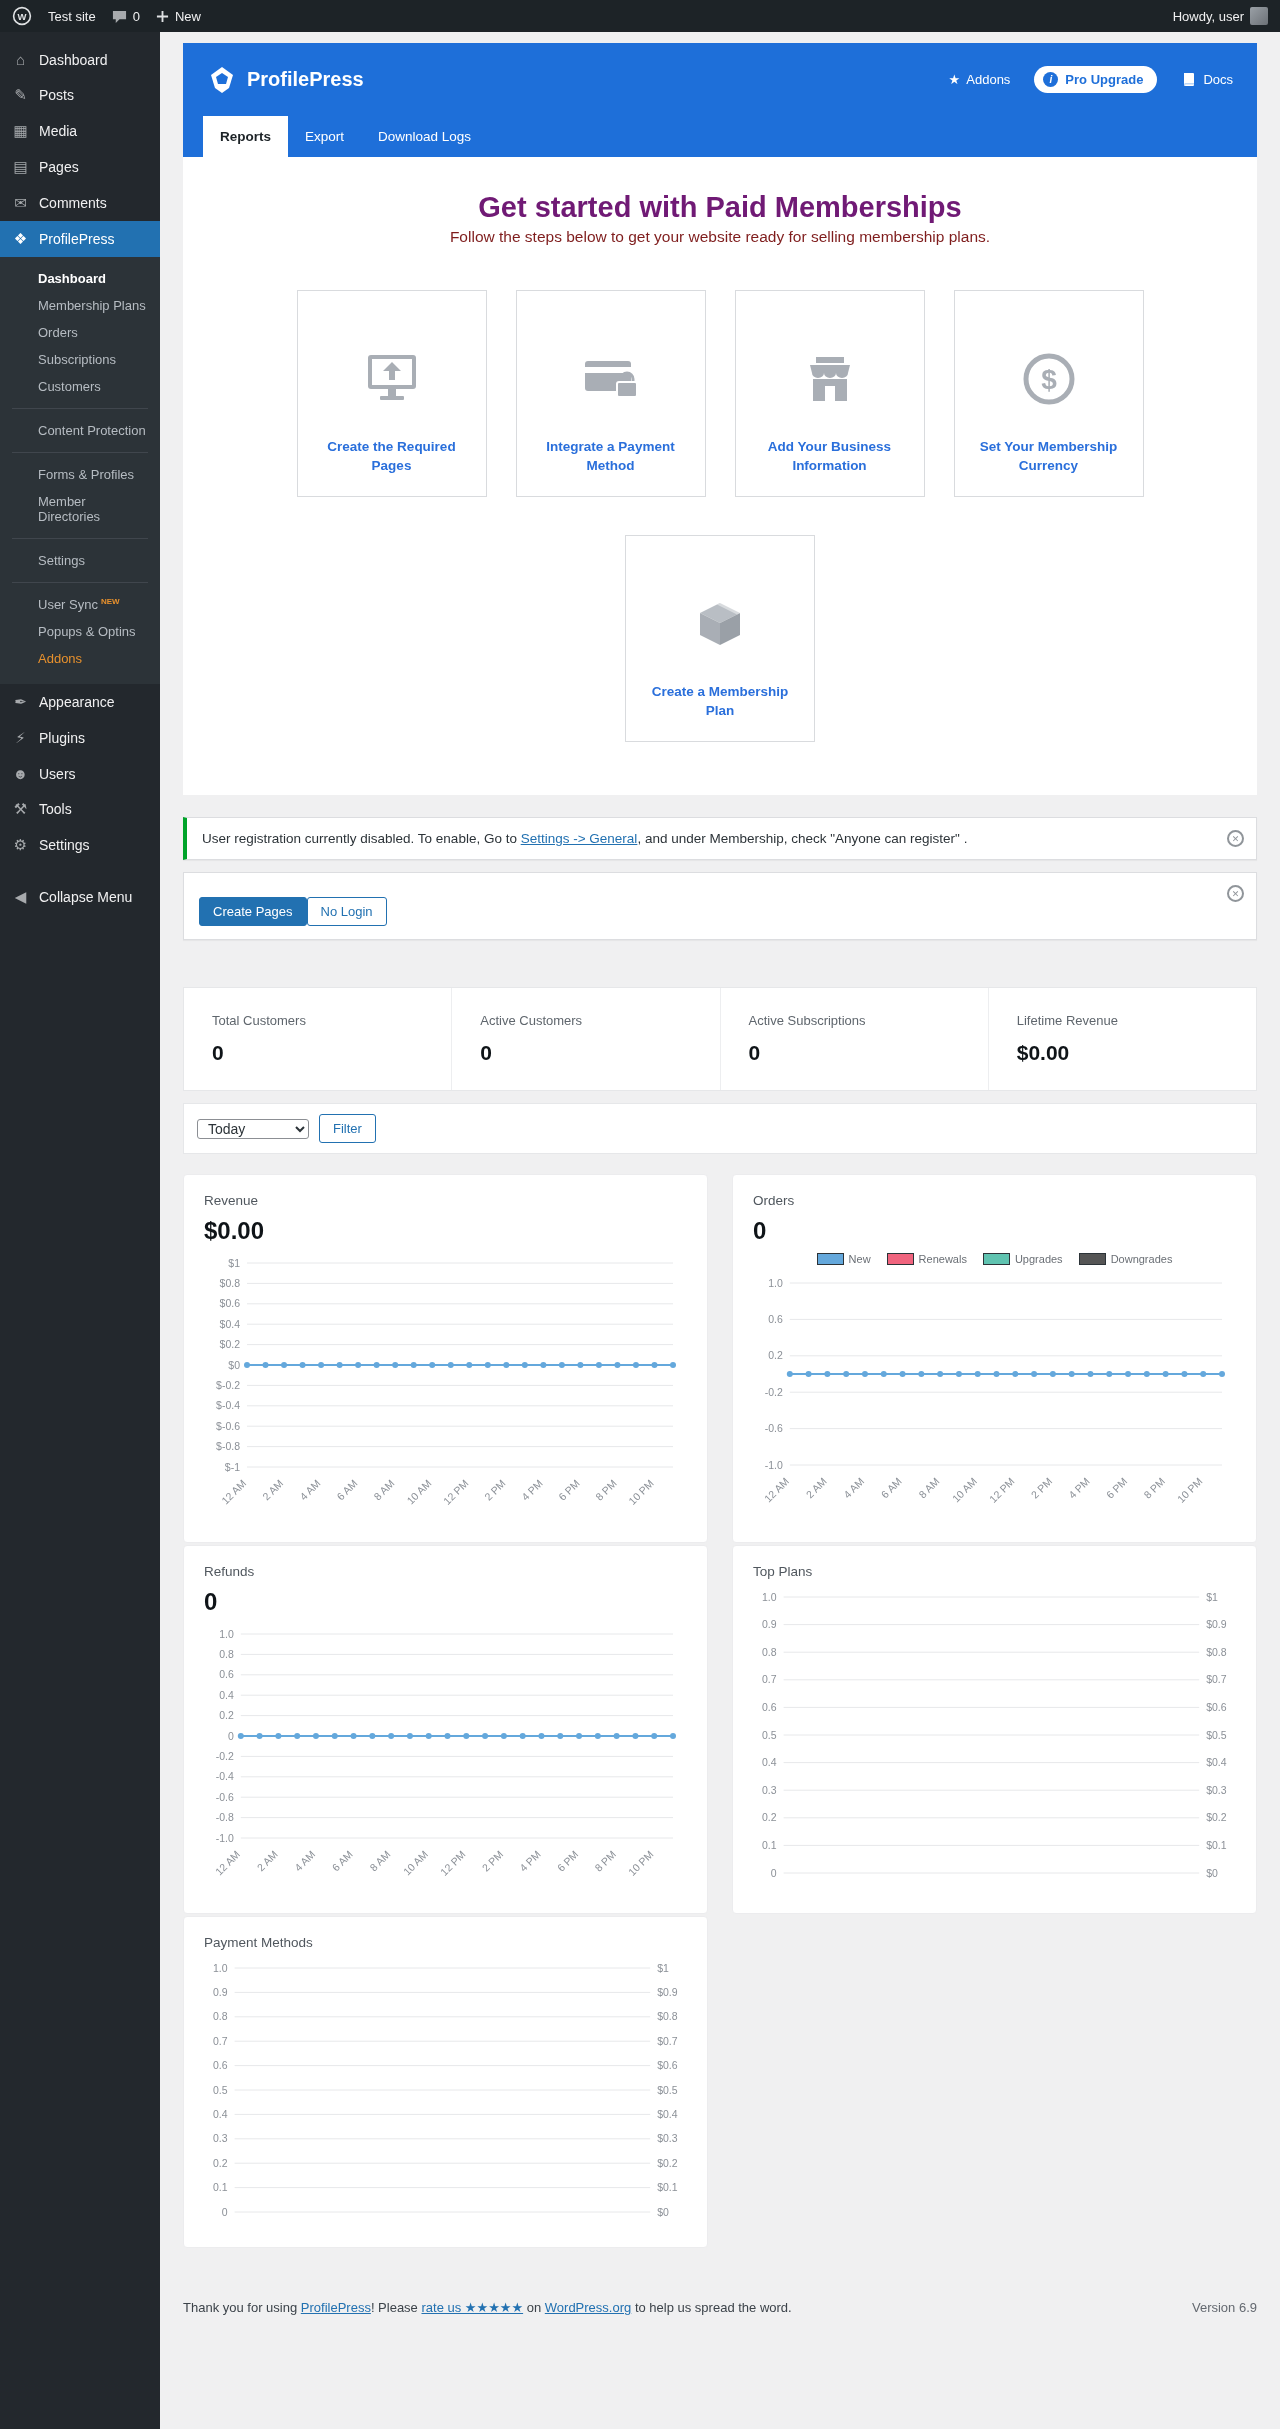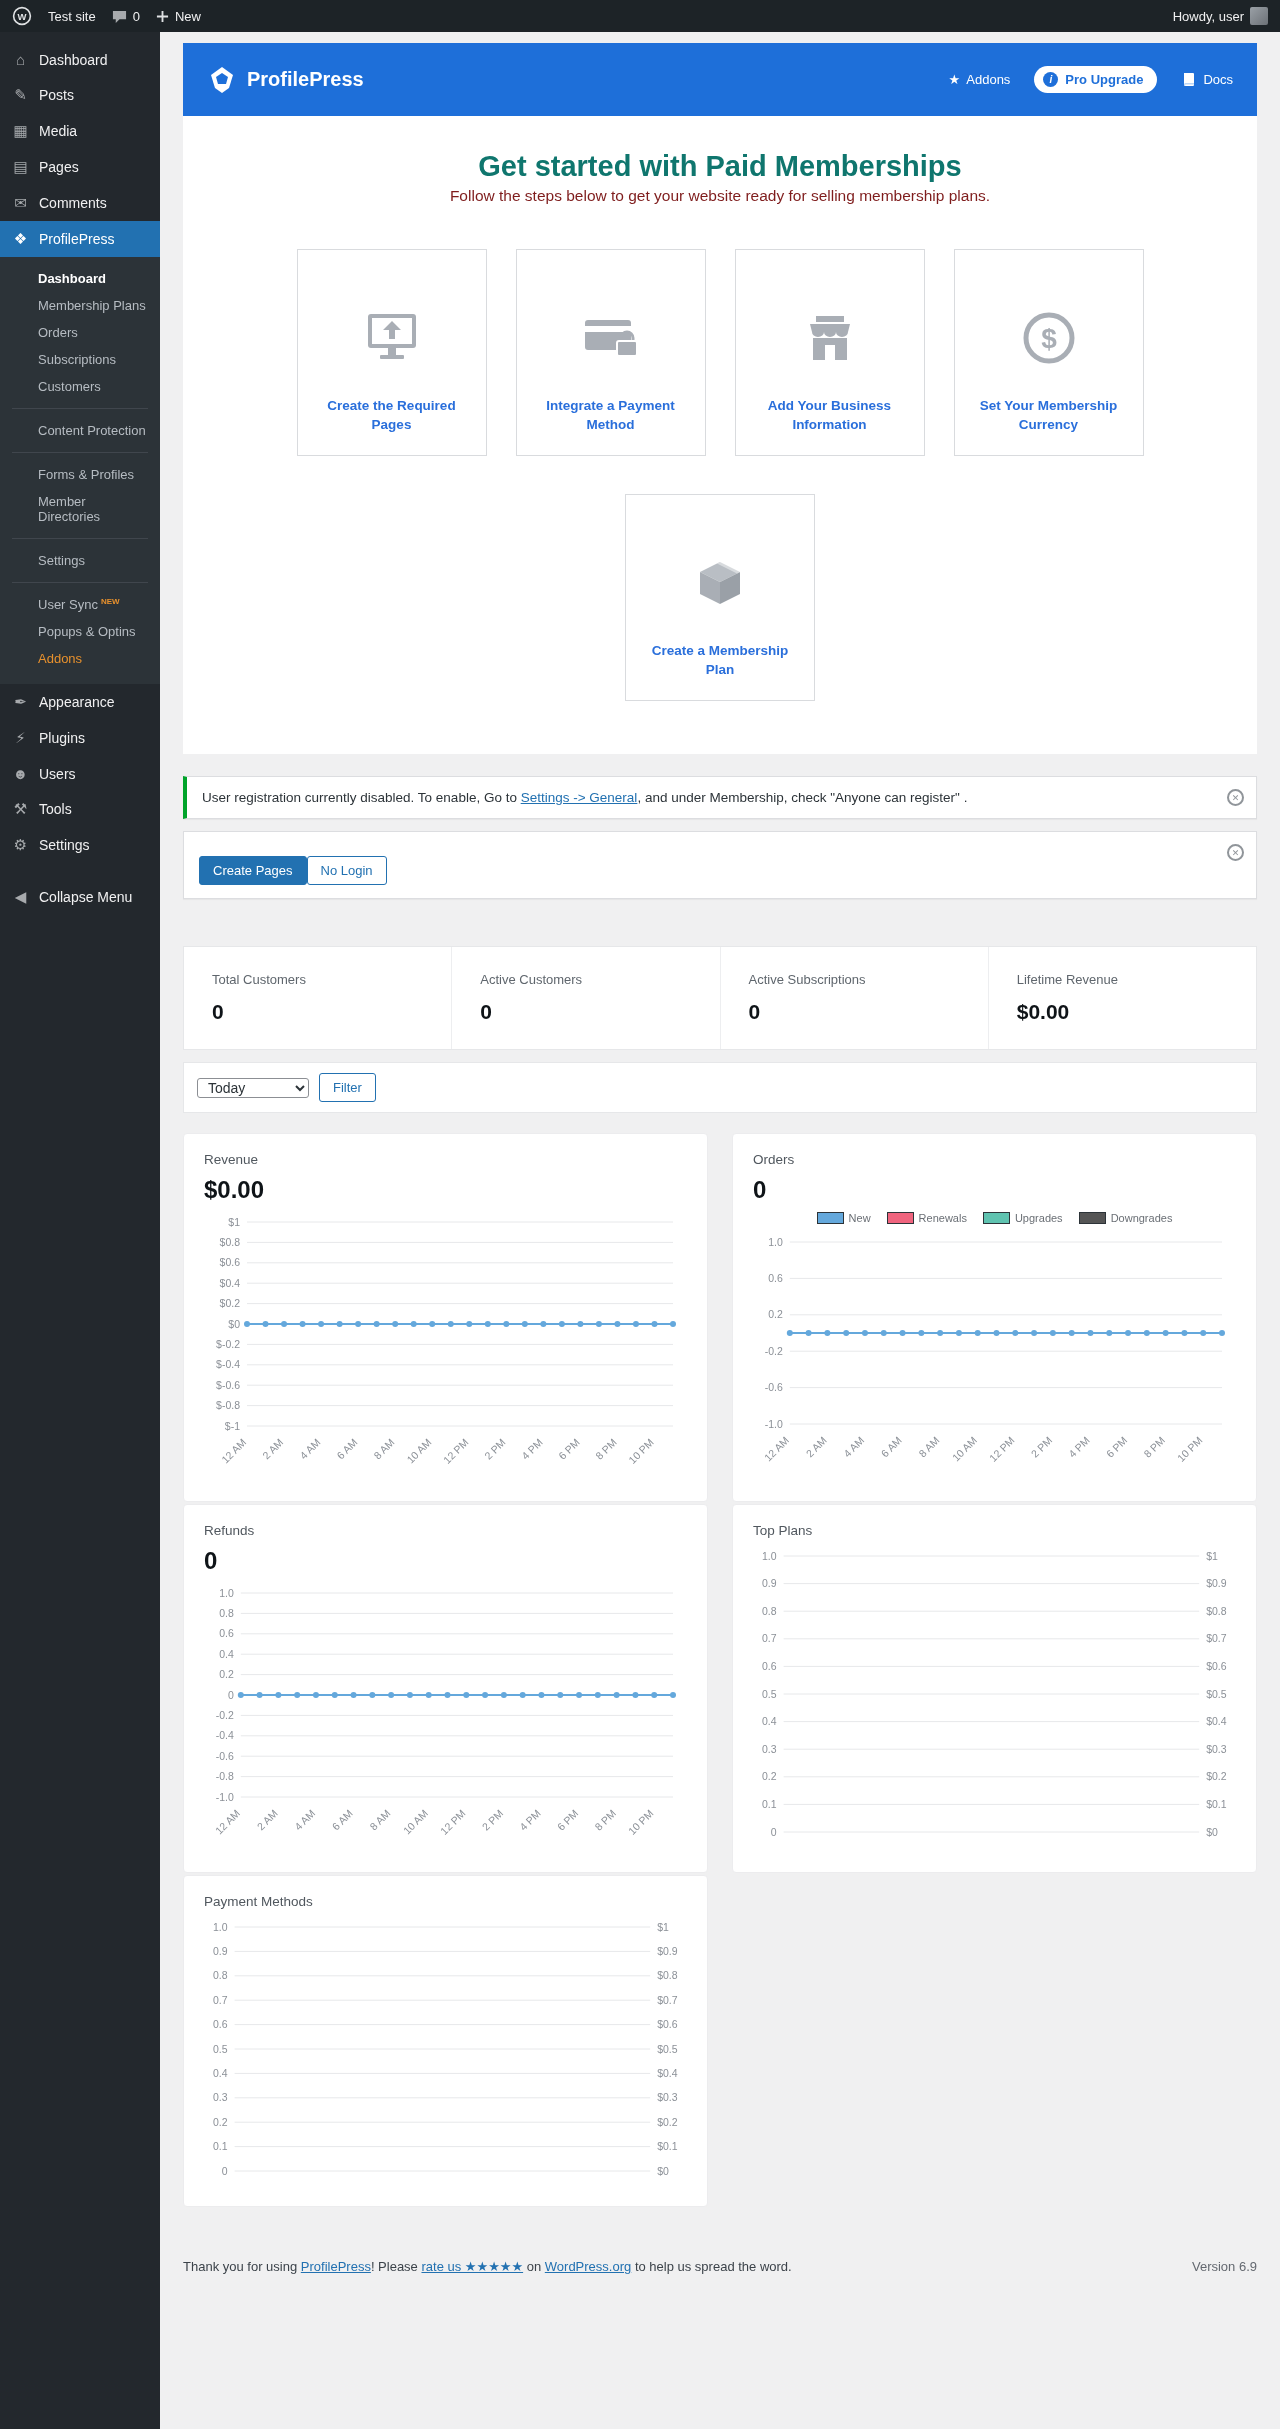--- a/index.html
+++ b/index.html
@@ -42,21 +42,21 @@
   .brand { display:flex; align-items:center; gap:10px; color:#fff; font-size:20px; font-weight:700; }
   .header-actions { margin-left:auto; display:flex; align-items:center; gap:24px; color:#fff; font-size:13px; }
   .action { display:flex; align-items:center; gap:6px; cursor:pointer; }
   .pro-pill { background:#fff; color:#1e6fd9; border-radius:15px; padding:6px 14px 6px 9px; display:flex; gap:7px; align-items:center; font-weight:700; cursor:pointer; }
   .info-dot { width:15px; height:15px; border-radius:50%; background:#1e6fd9; color:#fff; display:flex; align-items:center; justify-content:center; font-size:10px; font-style:italic; font-weight:700; }
   .pp-tabs { display:flex; padding-left:20px; }
   .tab { padding:13px 17px; color:#fff; font-size:13.5px; cursor:pointer; }
   .tab.active { background:#fff; color:#1d2327; font-weight:600; }
 
   .get-started { background:#fff; text-align:center; padding:34px 20px 53px; }
-  .gs-title { font-size:29px; font-weight:700; color:#0f766e;text-align:center; }
+  .gs-title { font-size:29px; font-weight:700; color:#701a75;text-align:center; }
   .gs-sub { margin-top:4px; font-size:15.5px; color:#7f1d1d; }
   .steps-row { margin-top:44px; display:flex; justify-content:center; gap:29px; }
   .steps-row.single { margin-top:38px; }
   .step-card { width:190px; height:207px; background:#fff; border:1px solid #d9dbde; display:flex; flex-direction:column; align-items:center; padding:28px 13px 20px; cursor:pointer; }
   .step-icon { flex:1; display:flex; align-items:center; justify-content:center; }
   .step-label { color:#2a6fdb; font-weight:700; font-size:13.5px; line-height:1.4; }
 
   .notice { position:relative; background:#fff; border:1px solid #dcdde0; box-shadow:0 1px 1px rgba(0,0,0,.04); padding:13px 46px 13px 15px; margin-top:22px; font-size:13.5px; color:#2c3338; }
   .notice.green { border-left:4px solid #00a32a; }
   .notice.mt12 { margin-top:12px; }
@@ -217,20 +217,25 @@
             <span>Pro Upgrade</span>
           </div>
           <div class="action">
             <svg width="16" height="16" viewBox="0 0 16 16">
                 <path d="M3 1h9a1 1 0 0 1 1 1v11a1 1 0 0 1-1 1H4.5A1.5 1.5 0 0 1 3 12.5z" fill="#fff"></path>
                 <path d="M3 12.5A1.5 1.5 0 0 1 4.5 11H13v1.5H4.5a.9.9 0 0 0 0 1.5H13V14H4.5A1.5 1.5 0 0 1 3 12.5z" fill="#bcd6f5"></path>
               </svg>
             <span>Docs</span>
           </div>
         </div>
+      </div>
+      <div class="pp-tabs">
+        <div class="tab active">Reports</div>
+        <div class="tab">Export</div>
+        <div class="tab">Download Logs</div>
       </div>
     </div>
 
     <div class="get-started">
       <div class="gs-title">Get started with Paid Memberships</div>
       <div class="gs-sub">Follow the steps below to get your website ready for selling membership plans.</div>
 
       <div class="steps-row">
         <div class="step-card">
           <span class="step-icon">

